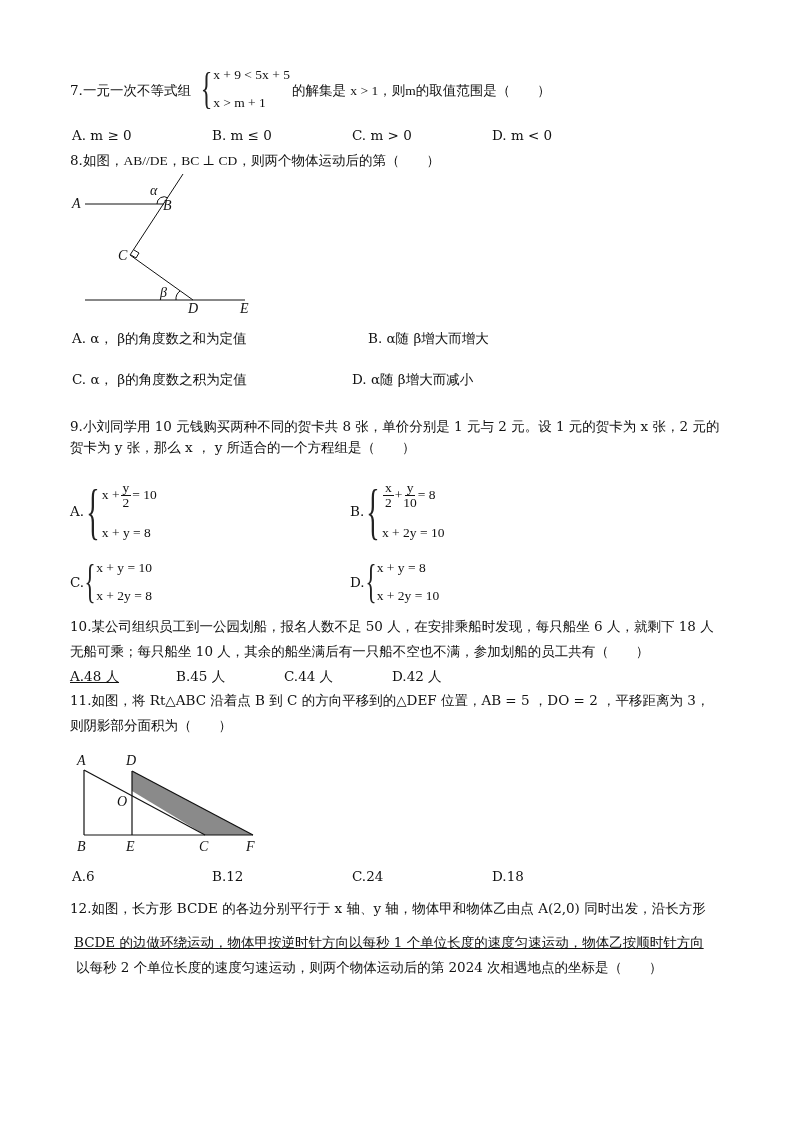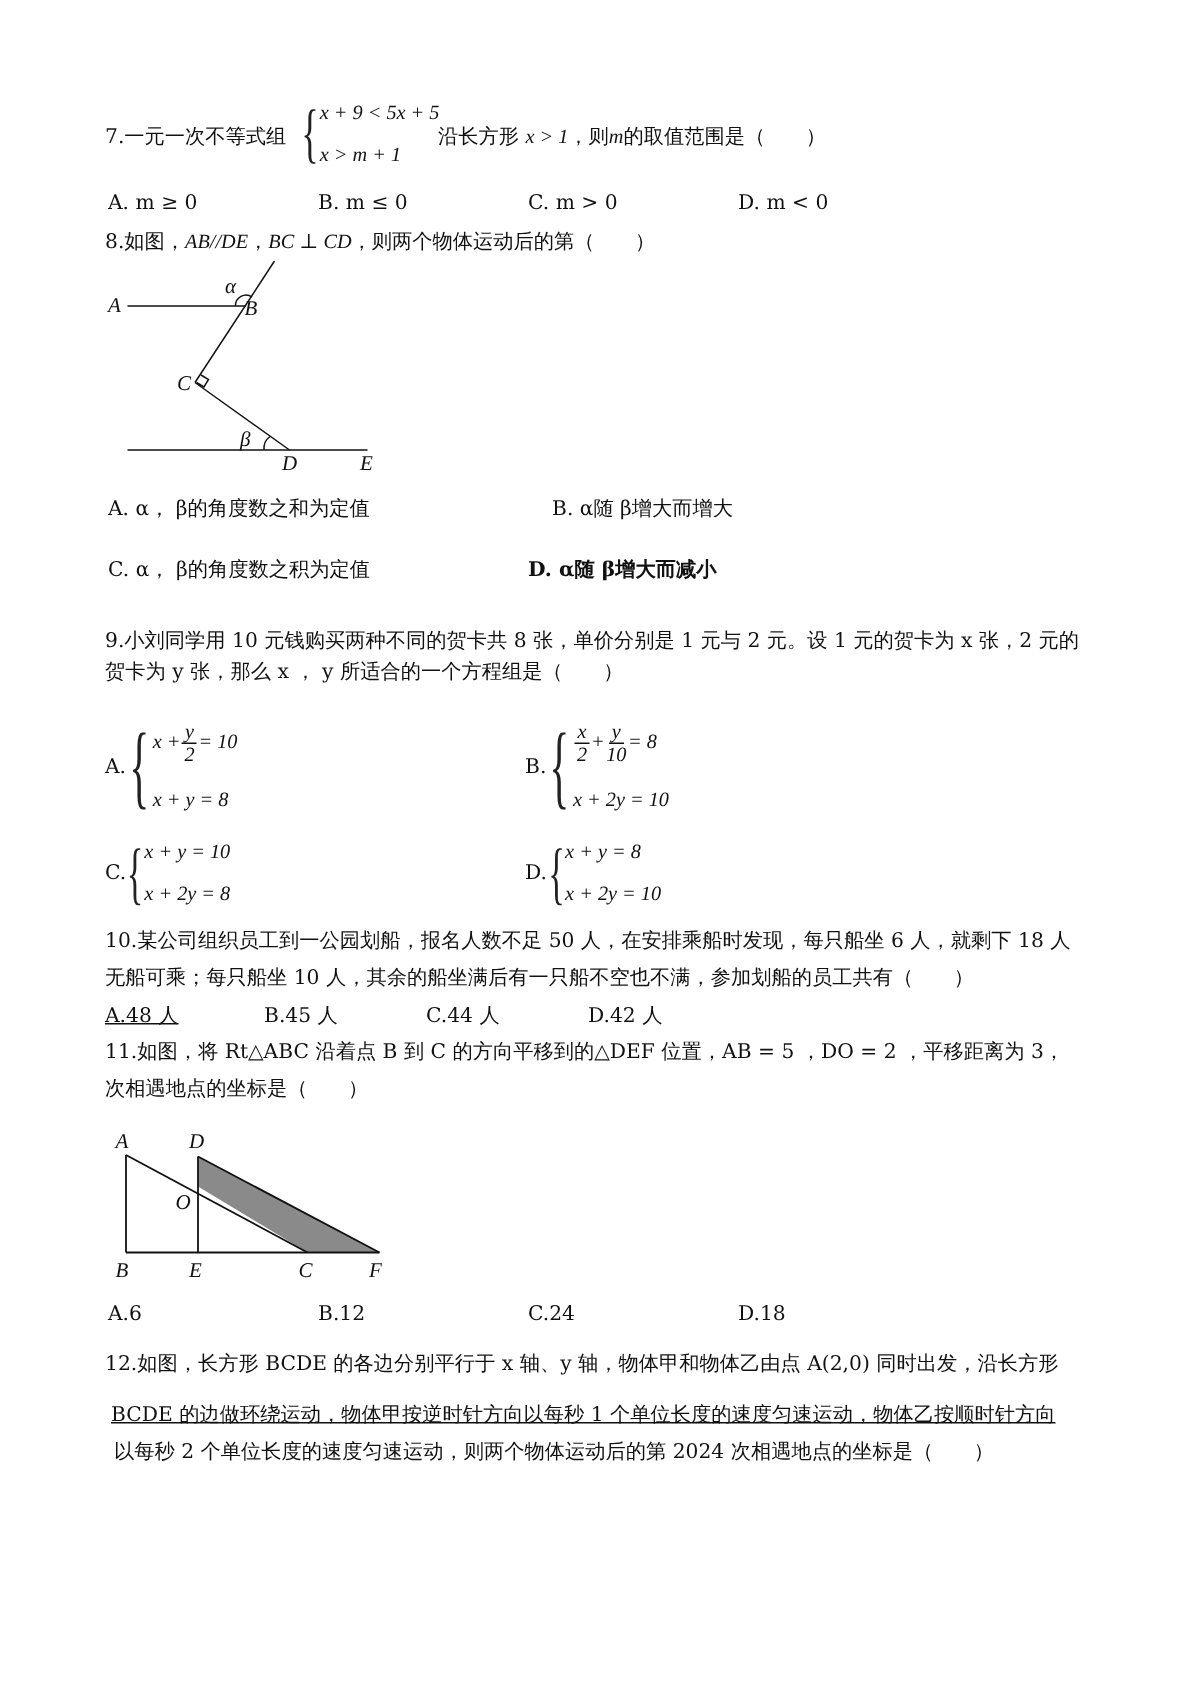--- a/index.html
+++ b/index.html
@@ -1,19 +1,19 @@
 <!DOCTYPE html>
 <html><head>
 <meta charset="utf-8">
 <style>
   html, body { margin: 0; padding: 0; background: #ffffff; }
   body { width: 794px; height: 1123px; position: relative; overflow: hidden;
          font-family: "DejaVu Serif", "Liberation Serif", serif; color: #111; font-size: 13.5px; }
   .abs { position: absolute; white-space: nowrap; }
-  .m { font-family: "Liberation Serif", "DejaVu Serif", serif; font-style: italic; }
+  .m { font-family: "Liberation Serif", "DejaVu Serif", serif; }
   .mr { font-family: "Liberation Serif", "DejaVu Serif", serif; }
   .brace { font-family: "Liberation Serif", serif; font-weight: 100; color:#222; }
   .sys { position: absolute; display:flex; align-items:center; }
   .sys .lines { display:flex; flex-direction:column; justify-content:space-between; }
   .frac { display:inline-flex; flex-direction:column; align-items:center; vertical-align:middle; line-height:1.05; margin:0 1px; }
   .frac .num { border-bottom:1px solid #111; padding:0 2px; }
   svg text { font-family: "Liberation Serif", serif; font-style: italic; font-size: 14px; fill: #111; }
 </style>
 </head>
 <body>
@@ -21,21 +21,21 @@
 <div>
   <span class="abs" style="left:70px;top:82px;">7.一元一次不等式组</span>
   <div class="sys" style="left:196px;top:66px;height:46px;">
     <span class="brace" style="font-size:44px;line-height:44px;transform:scaleX(0.55);margin-right:-4px;">{</span>
     <div class="lines" style="height:44px;">
       <span class="m">x + 9 &lt; 5x + 5</span>
       <span class="m">x &gt; m + 1</span>
     </div>
   </div>
   <span class="abs" style="left:292px;top:82px;">
-    <span>沿长方形</span>
+    <span>的解集是</span>
     <span class="m">x &gt; 1</span><span>，则</span><span class="m">m</span><span>的取值范围是（　　）</span>
   </span>
   <span class="abs" style="left:72px;top:127px;">A. m ≥ 0</span>
   <span class="abs" style="left:212px;top:127px;">B. m ≤ 0</span>
   <span class="abs" style="left:352px;top:127px;">C. m &gt; 0</span>
   <span class="abs" style="left:492px;top:127px;">D. m &lt; 0</span>
 </div>
 
 <div>
   <span class="abs" style="left:70px;top:152px;">
@@ -53,21 +53,21 @@
     <text x="103" y="40">B</text>
     <text x="58" y="90">C</text>
     <text x="128" y="143">D</text>
     <text x="180" y="143">E</text>
     <text x="90" y="25">α</text>
     <text x="100" y="127">β</text>
   </svg>
   <span class="abs" style="left:72px;top:330px;">A. α， β的角度数之和为定值</span>
   <span class="abs" style="left:352px;top:330px;margin-left:16px;">B. α随 β增大而增大</span>
   <span class="abs" style="left:72px;top:371px;">C. α， β的角度数之积为定值</span>
-  <span class="abs" style="left:352px;top:371px;font-weight:bold;">D. α随 β增大而减小</span>
+  <span class="abs" style="left:352px;top:371px;">D. α随 β增大而减小</span>
 </div>
 
 <div>
   <span class="abs" style="left:70px;top:406px;margin-top:12px;">9.小刘同学用 10 元钱购买两种不同的贺卡共 8 张，单价分别是 1 元与 2 元。设 1 元的贺卡为 x 张，2 元的</span>
   <span class="abs" style="left:70px;top:439px;">贺卡为 y 张，那么 x ， y 所适合的一个方程组是（　　）</span>
 
   <div class="sys" style="left:70px;top:480px;height:62px;">
     <span>A.</span>
     <span class="brace" style="font-size:62px;line-height:62px;transform:scaleX(0.45);margin:0 -6px;">{</span>
     <div class="lines" style="height:60px;">
@@ -117,21 +117,21 @@
   <span class="abs" style="left:70px;top:618px;">10.某公司组织员工到一公园划船，报名人数不足 50 人，在安排乘船时发现，每只船坐 6 人，就剩下 18 人</span>
   <span class="abs" style="left:70px;top:643px;">无船可乘；每只船坐 10 人，其余的船坐满后有一只船不空也不满，参加划船的员工共有（　　）</span>
   <span class="abs" style="left:70px;top:668px;text-decoration:underline;">A.48 人</span>
   <span class="abs" style="left:176px;top:668px;">B.45 人</span>
   <span class="abs" style="left:284px;top:668px;">C.44 人</span>
   <span class="abs" style="left:392px;top:668px;">D.42 人</span>
 </div>
 
 <div>
   <span class="abs" style="left:70px;top:692px;">11.如图，将 Rt△ABC 沿着点 B 到 C 的方向平移到的△DEF 位置，AB = 5 ，DO = 2 ，平移距离为 3，</span>
-  <span class="abs" style="left:70px;top:717px;">次相遇地点的坐标是（　　）</span>
+  <span class="abs" style="left:70px;top:717px;">则阴影部分面积为（　　）</span>
   <svg class="abs" style="left:60px;top:745px;" width="220" height="115">
     <polygon points="72,26 72,90 193,90" fill="#8a8a8a" stroke="none"></polygon>
     <polygon points="72,46 72,90 145,90" fill="#ffffff" stroke="none"></polygon>
     <line x1="24" y1="25" x2="24" y2="90" stroke="#111" stroke-width="1.2"></line>
     <line x1="24" y1="90" x2="193" y2="90" stroke="#111" stroke-width="1.2"></line>
     <line x1="24" y1="25" x2="145" y2="90" stroke="#111" stroke-width="1.2"></line>
     <line x1="72" y1="26" x2="72" y2="90" stroke="#111" stroke-width="1.2"></line>
     <line x1="72" y1="26" x2="193" y2="90" stroke="#111" stroke-width="1.2"></line>
     <text x="17" y="20">A</text>
     <text x="66" y="20">D</text>

